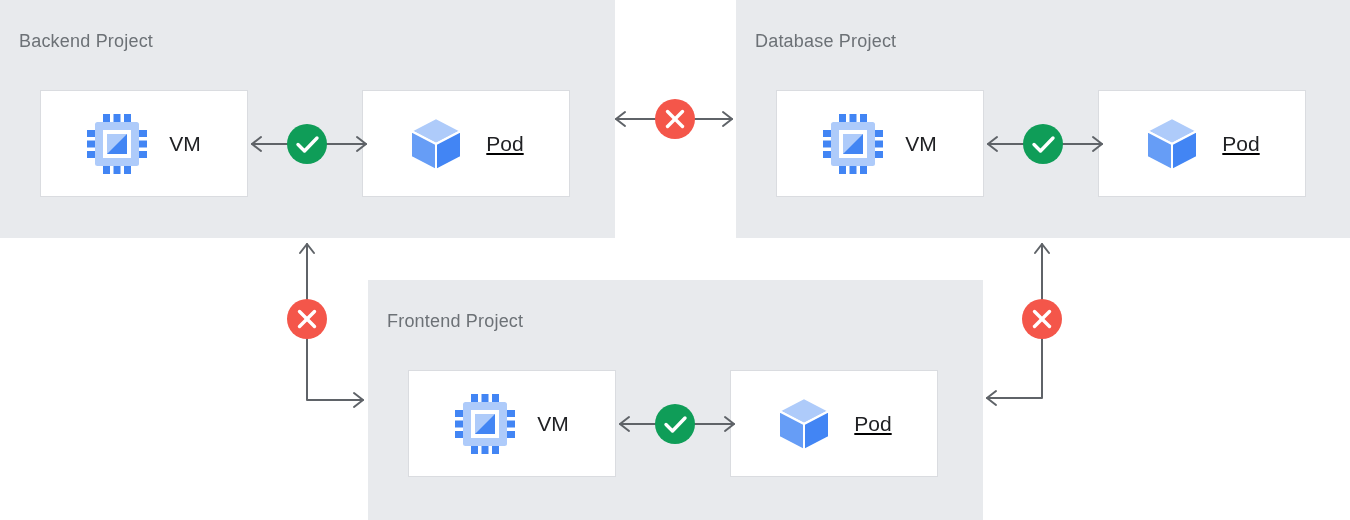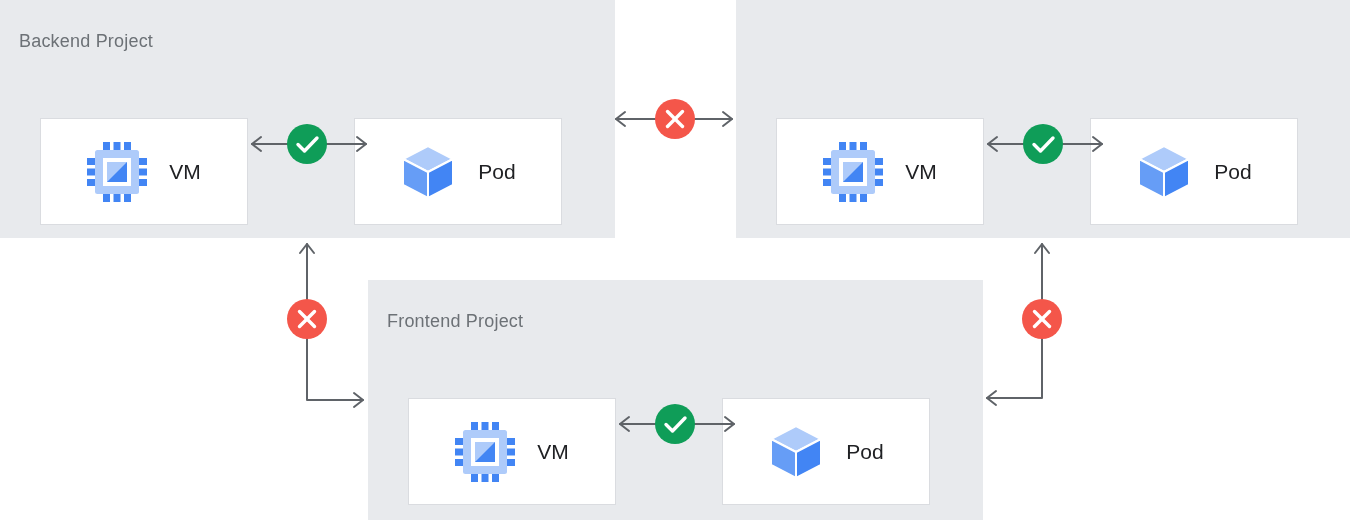--- a/index.html
+++ b/index.html
@@ -8,24 +8,24 @@
     font-family:"Liberation Sans", sans-serif;background:#ffffff;
   }
   .project{position:absolute;background:var(--proj-bg,#e8eaed);}
   .project-label{
     position:absolute;left:19px;top:30px;font-size:18px;line-height:22px;
     color:var(--label-gray,#6c7176);letter-spacing:.2px;white-space:nowrap;
   }
   .node{
     position:absolute;width:208px;height:107px;background:var(--node-bg,#ffffff);
     border:1px solid var(--node-border,#dadce0);box-sizing:border-box;
-    display:flex;align-items:center;justify-content:center;gap:22px;margin-top:28px;
+    display:flex;align-items:center;justify-content:center;gap:22px;
   }
   .node-vm{left:40px;top:90px;}
-  .node-pod{left:354px;top:90px;}
+  .node-pod{left:362px;top:90px;text-decoration:underline;}
   .node-label{font-size:21px;color:var(--node-text,#202124);}
   .intra{position:absolute;left:248px;top:122px;}
   .conn{position:absolute;}
   .arrow-stroke{stroke:var(--arrow,#5f6368);stroke-width:2;fill:none;stroke-linecap:round;stroke-linejoin:round;}
   .badge-allowed{fill:var(--allowed,#0f9d58);}
   .badge-blocked{fill:var(--blocked,#f4564a);}
   .badge-glyph{stroke:#ffffff;stroke-width:3.4;fill:none;stroke-linecap:round;stroke-linejoin:round;}
 </style>
 </head>
 <body>
@@ -71,20 +71,21 @@
     <svg class="intra" width="122" height="44" viewBox="0 0 122 44">
       <path class="arrow-stroke" d="M4,22 L118,22"></path>
       <path class="arrow-stroke" d="M13,15 L4,22 L13,29"></path>
       <path class="arrow-stroke" d="M109,15 L118,22 L109,29"></path>
       <circle class="badge-allowed" cx="59" cy="22" r="20"></circle>
       <path class="badge-glyph" d="M50,22.5 L56.5,29 L69,16"></path>
     </svg>
   </section>
 
   <section class="project" style="left:736px;top:0;width:614px;height:238px">
+    <div class="project-label">Database Project</div>
 
     <div class="node node-vm">
       <svg width="60" height="60" viewBox="0 0 60 60">
         <g fill="#4285f4">
           <rect x="16" y="0" width="7" height="12"></rect>
             <rect x="26.5" y="0" width="7" height="12"></rect>
             <rect x="37" y="0" width="7" height="12"></rect>
           <rect x="16" y="48" width="7" height="12"></rect>
             <rect x="26.5" y="48" width="7" height="12"></rect>
             <rect x="37" y="48" width="7" height="12"></rect>

